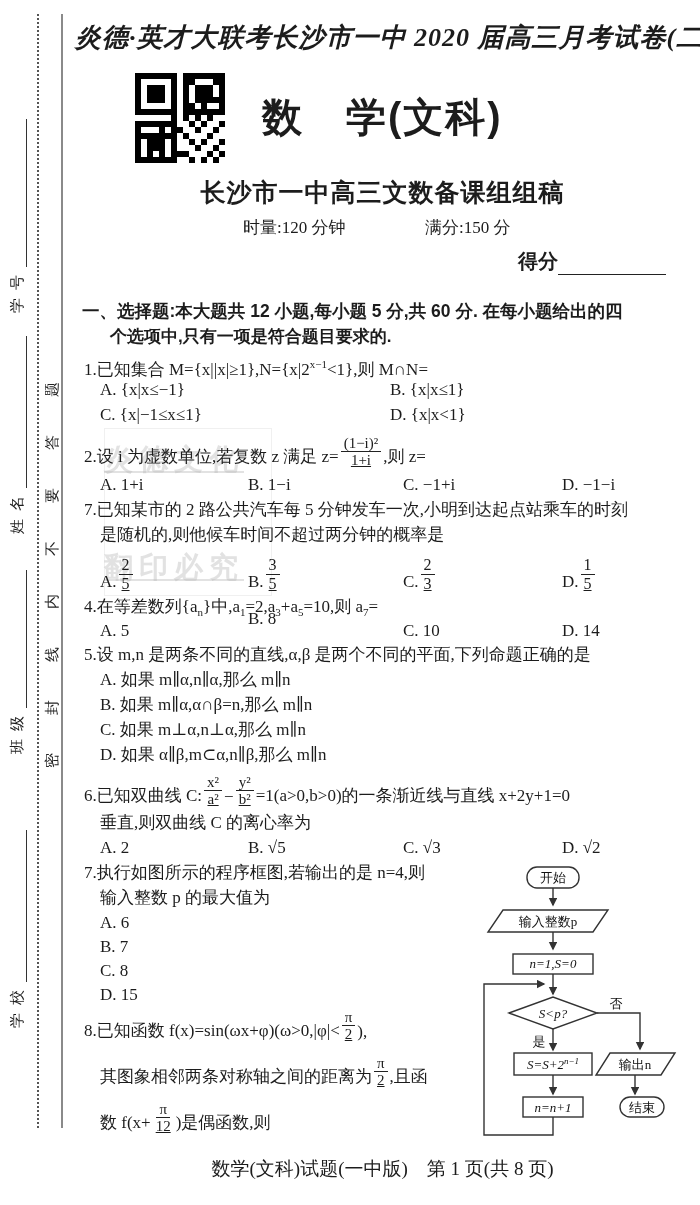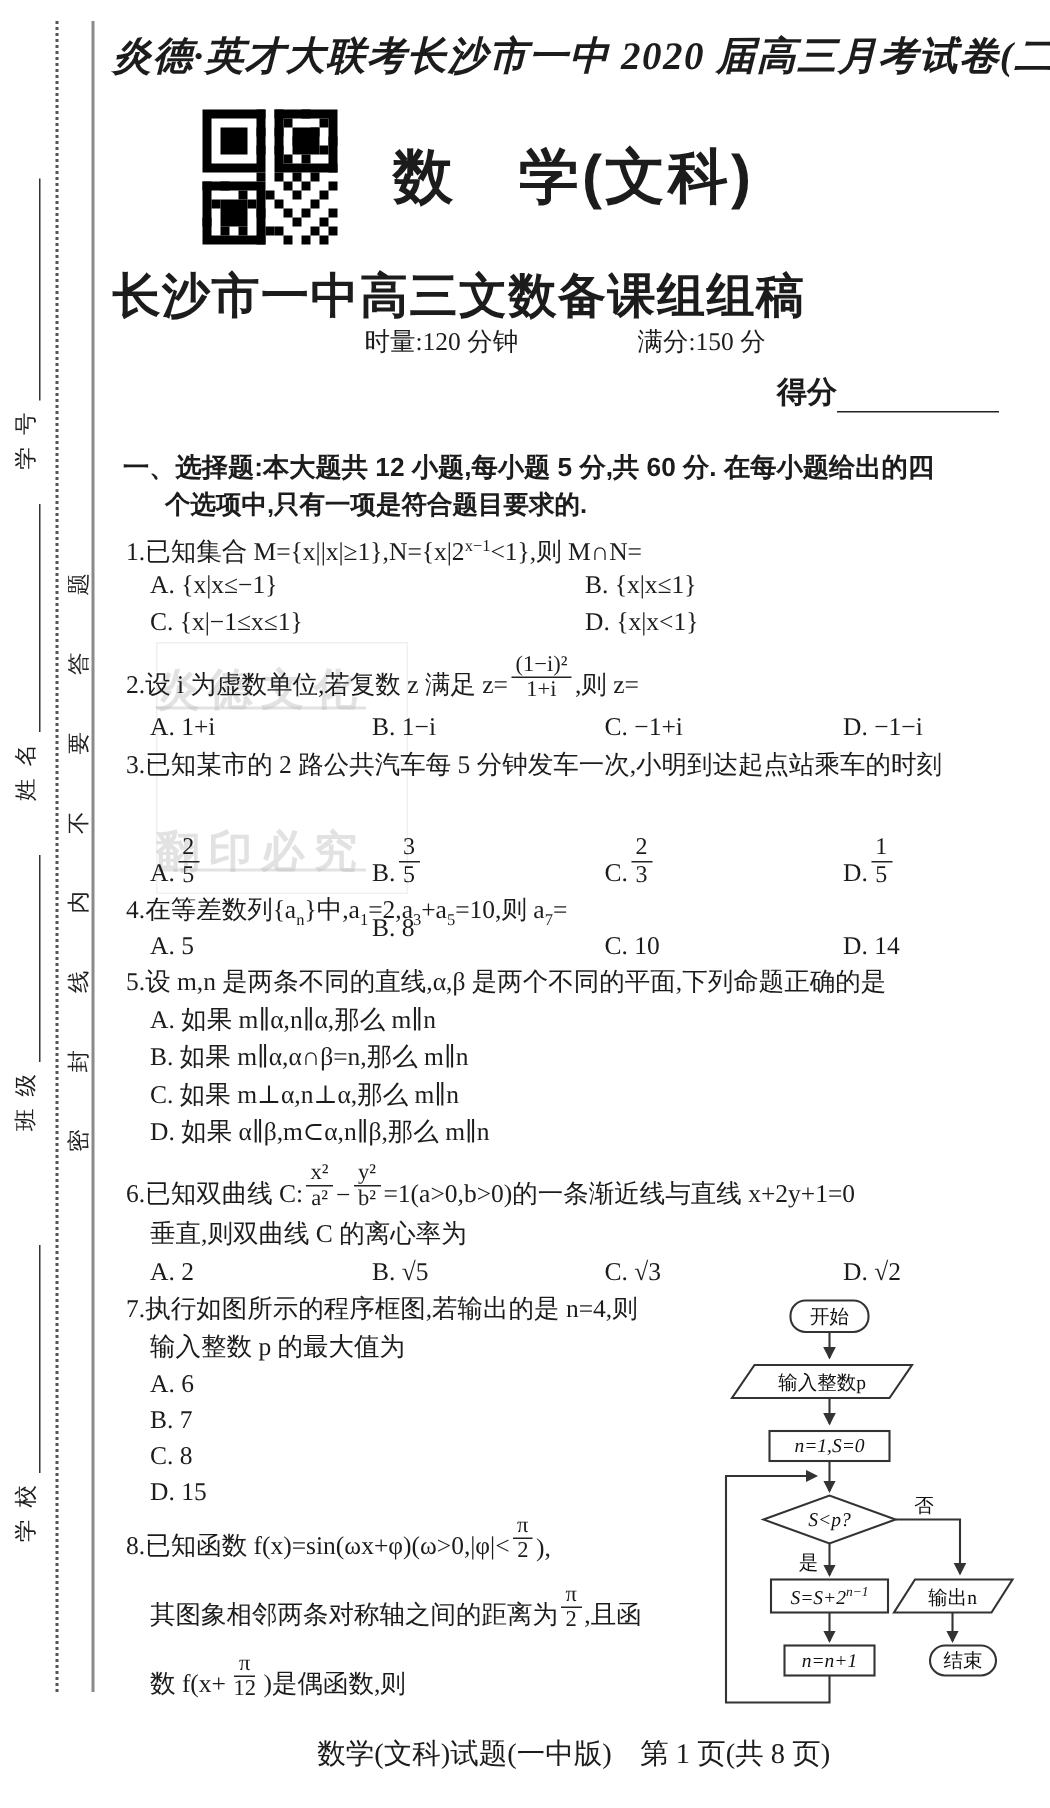--- a/index.html
+++ b/index.html
@@ -5,21 +5,21 @@
   html,body{margin:0;padding:0;background:#e8e8e8;}
   .page{position:relative;width:700px;height:1205px;background:#ffffff;margin:0 auto;
         font-family:"Liberation Serif","DejaVu Serif",serif;color:#1c1c1c;overflow:hidden;}
   .abs{position:absolute;white-space:nowrap;}
   .hei{font-family:"Liberation Sans","DejaVu Sans",sans-serif;font-weight:700;}
   .tline{position:absolute;white-space:nowrap;font-size:17px;line-height:21px;}
   .frow{position:absolute;display:flex;align-items:flex-end;white-space:nowrap;font-size:17px;}
   .frac{display:inline-flex;flex-direction:column;align-items:center;vertical-align:middle;
         line-height:1.08;font-size:15px;margin:0 2px;}
   .frac .fnum{border-bottom:1.2px solid #222;padding:0 3px;}
-  .frac .fden{padding:0 3px;}
+  .frac .fden{padding:0 3px;text-decoration:underline;}
   sup{font-size:11px;} sub{font-size:11px;}
   
   .vline-dotted{position:absolute;left:37px;top:14px;height:1114px;border-left:2px dotted #555;}
   .vline-solid{position:absolute;left:61px;top:14px;height:1114px;border-left:2px solid #8a8a8a;}
   .vfield{position:absolute;transform:rotate(-90deg);transform-origin:left top;
           font-size:15px;letter-spacing:8px;white-space:nowrap;}
   .vblank{display:inline-block;border-bottom:1.2px solid #333;height:14px;vertical-align:bottom;}
   .sealtext{position:absolute;transform:rotate(-90deg);transform-origin:left top;
             font-size:15px;letter-spacing:38px;white-space:nowrap;color:#222;}
   
@@ -82,21 +82,21 @@
         <div class="fcore"></div>
       </div>
     <div class="finder" style="left:0;bottom:0;">
         <div class="fcore"></div>
       </div>
     <div class="qrnoise"></div>
   </div>
 
   <div class="abs hei" style="left:262px;top:90px;font-size:40px;letter-spacing:2px;">数　学(文科)</div>
 
-  <div class="abs hei" style="left:75px;top:176px;width:615px;text-align:left;font-size:32px;letter-spacing:1px;">长沙市一中高三文数备课组组稿</div>
+  <div class="abs hei" style="left:75px;top:176px;width:615px;text-align:center;font-size:25px;letter-spacing:1px;">长沙市一中高三文数备课组组稿</div>
 
   <div class="tline" style="left:243px;top:217px;">时量:120 分钟</div>
   <div class="tline" style="left:425px;top:217px;">满分:150 分</div>
 
   <div class="abs" style="left:518px;top:248px;">
     <span class="hei" style="font-size:20px;">得分</span><span class="blank" style="width:108px;"></span>
   </div>
 
   <div class="tline hei" style="left:82px;top:301px;font-size:17.5px;">一、选择题:本大题共 12 小题,每小题 5 分,共 60 分. 在每小题给出的四</div>
   <div class="tline hei" style="left:110px;top:326px;font-size:17px;">个选项中,只有一项是符合题目要求的.</div>
@@ -113,21 +113,22 @@
         <span class="fnum">(1−i)²</span>
         <span class="fden">1+i</span>
       </span>
     <span>,则 z=</span>
   </div>
   <div class="tline" style="left:100px;top:474px;">A. 1+i</div>
   <div class="tline" style="left:248px;top:474px;">B. 1−i</div>
   <div class="tline" style="left:403px;top:474px;">C. −1+i</div>
   <div class="tline" style="left:562px;top:474px;">D. −1−i</div>
 
-  <div class="tline" style="left:84px;top:499px;">3.已知某市的 2 路公共汽车每 5 分钟发车一次,小明到达起点站乘车的时刻</div>
+  <div class="tline" style="left:84px;top:499px;">7.已知某市的 2 路公共汽车每 5 分钟发车一次,小明到达起点站乘车的时刻</div>
+  <div class="tline" style="left:100px;top:524px;">是随机的,则他候车时间不超过两分钟的概率是</div>
   <div class="frow" style="left:100px;top:546px;height:46px;">
     <span>A.</span>
       <span class="frac" style="font-size:16px;">
         <span class="fnum">2</span>
         <span class="fden">5</span>
       </span>
   </div>
   <div class="frow" style="left:248px;top:546px;height:46px;">
     <span>B.</span>
       <span class="frac" style="font-size:16px;">

